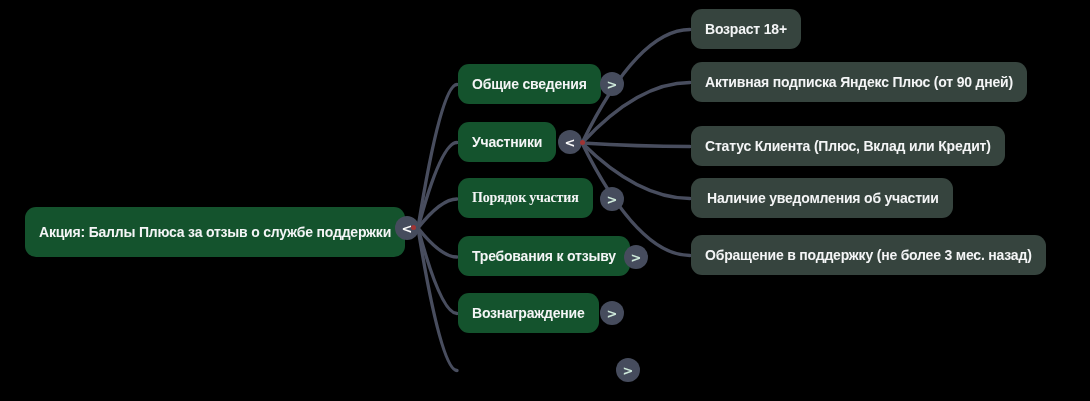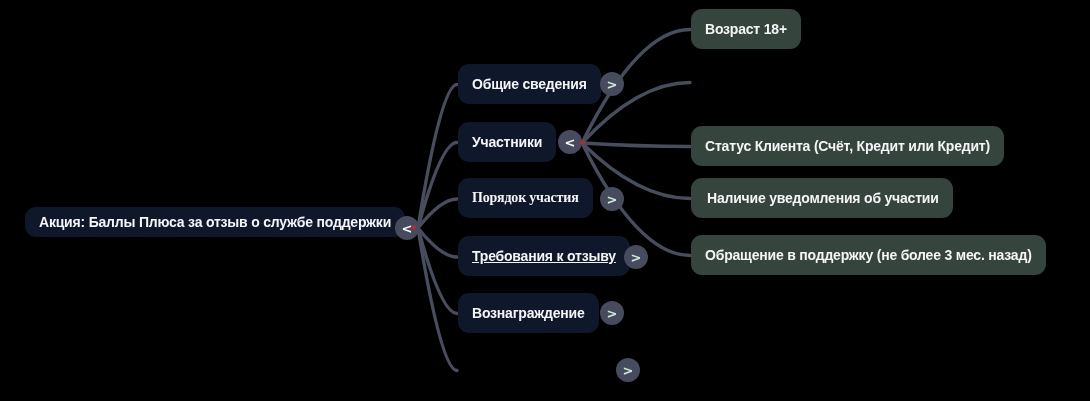--- a/index.html
+++ b/index.html
@@ -18,23 +18,23 @@
     height: 40px;
     padding: 0 14px;
     border-radius: 11px;
     font-weight: 700; font-size: 14px; letter-spacing: -0.2px;
     color: #f4f5f6;
     white-space: nowrap;
     box-sizing: border-box;
     cursor: pointer;
     z-index: 2;
   }
-  .node.slate { background: #0f172a; }
+  .node.slate { background: #14532d; }
   .node.green { background: #36443e; }
-  .node.root  { height: 30px; }
+  .node.root  { height: 50px; }
   .toggle {
     position: absolute;
     width: 24px; height: 24px;
     border-radius: 50%;
     background: #464c5d;
     display: flex; align-items: center; justify-content: center;
     font-family: "DejaVu Sans", sans-serif;
     font-weight: 700; font-size: 13px; line-height: 1;
     cursor: pointer;
     z-index: 3;
@@ -77,30 +77,31 @@
   <div class="node slate" style="left:458px; top:64px;">Общие сведения</div>
   <div class="toggle dir-right" style="left:600px; top:72px;">&gt;</div>
 
   <div class="node slate" style="left:458px; top:122px;text-align:right;">Участники</div>
   <div class="toggle dir-left" style="left:558px; top:130px;">&lt;</div>
   <div class="dot" style="left:580px; top:140px;"></div>
 
   <div class="node slate" style="left:458px; top:178px;font-family:Liberation Serif, serif;">Порядок участия</div>
   <div class="toggle dir-right" style="left:600px; top:187px;">&gt;</div>
 
-  <div class="node slate" style="left:458px; top:236px;text-decoration:underline;">Требования к отзыву</div>
+  <div class="node slate" style="left:458px; top:236px;">Требования к отзыву</div>
   <div class="toggle dir-right" style="left:624px; top:245px;">&gt;</div>
 
   <div class="node slate" style="left:458px; top:293px;text-align:right;">Вознаграждение</div>
   <div class="toggle dir-right" style="left:600px; top:301px;">&gt;</div>
 
   <div class="toggle dir-right" style="left:616px; top:358px;">&gt;</div>
 
   <div class="node green" style="left:691px; top:9px;">Возраст 18+</div>
 
+  <div class="node green" style="left:691px; top:62px;">Активная подписка Яндекс Плюс (от 90 дней)</div>
 
-  <div class="node green" style="left:691px; top:126px;">Статус Клиента (Счёт, Кредит или Кредит)</div>
+  <div class="node green" style="left:691px; top:126px;">Статус Клиента (Плюс, Вклад или Кредит)</div>
 
   <div class="node green" style="left:691px; top:178px;padding-left:16px;">Наличие уведомления об участии</div>
 
   <div class="node green" style="left:691px; top:235px;">Обращение в поддержку (не более 3 мес. назад)</div>
 
 </div>
 
 </body></html>

